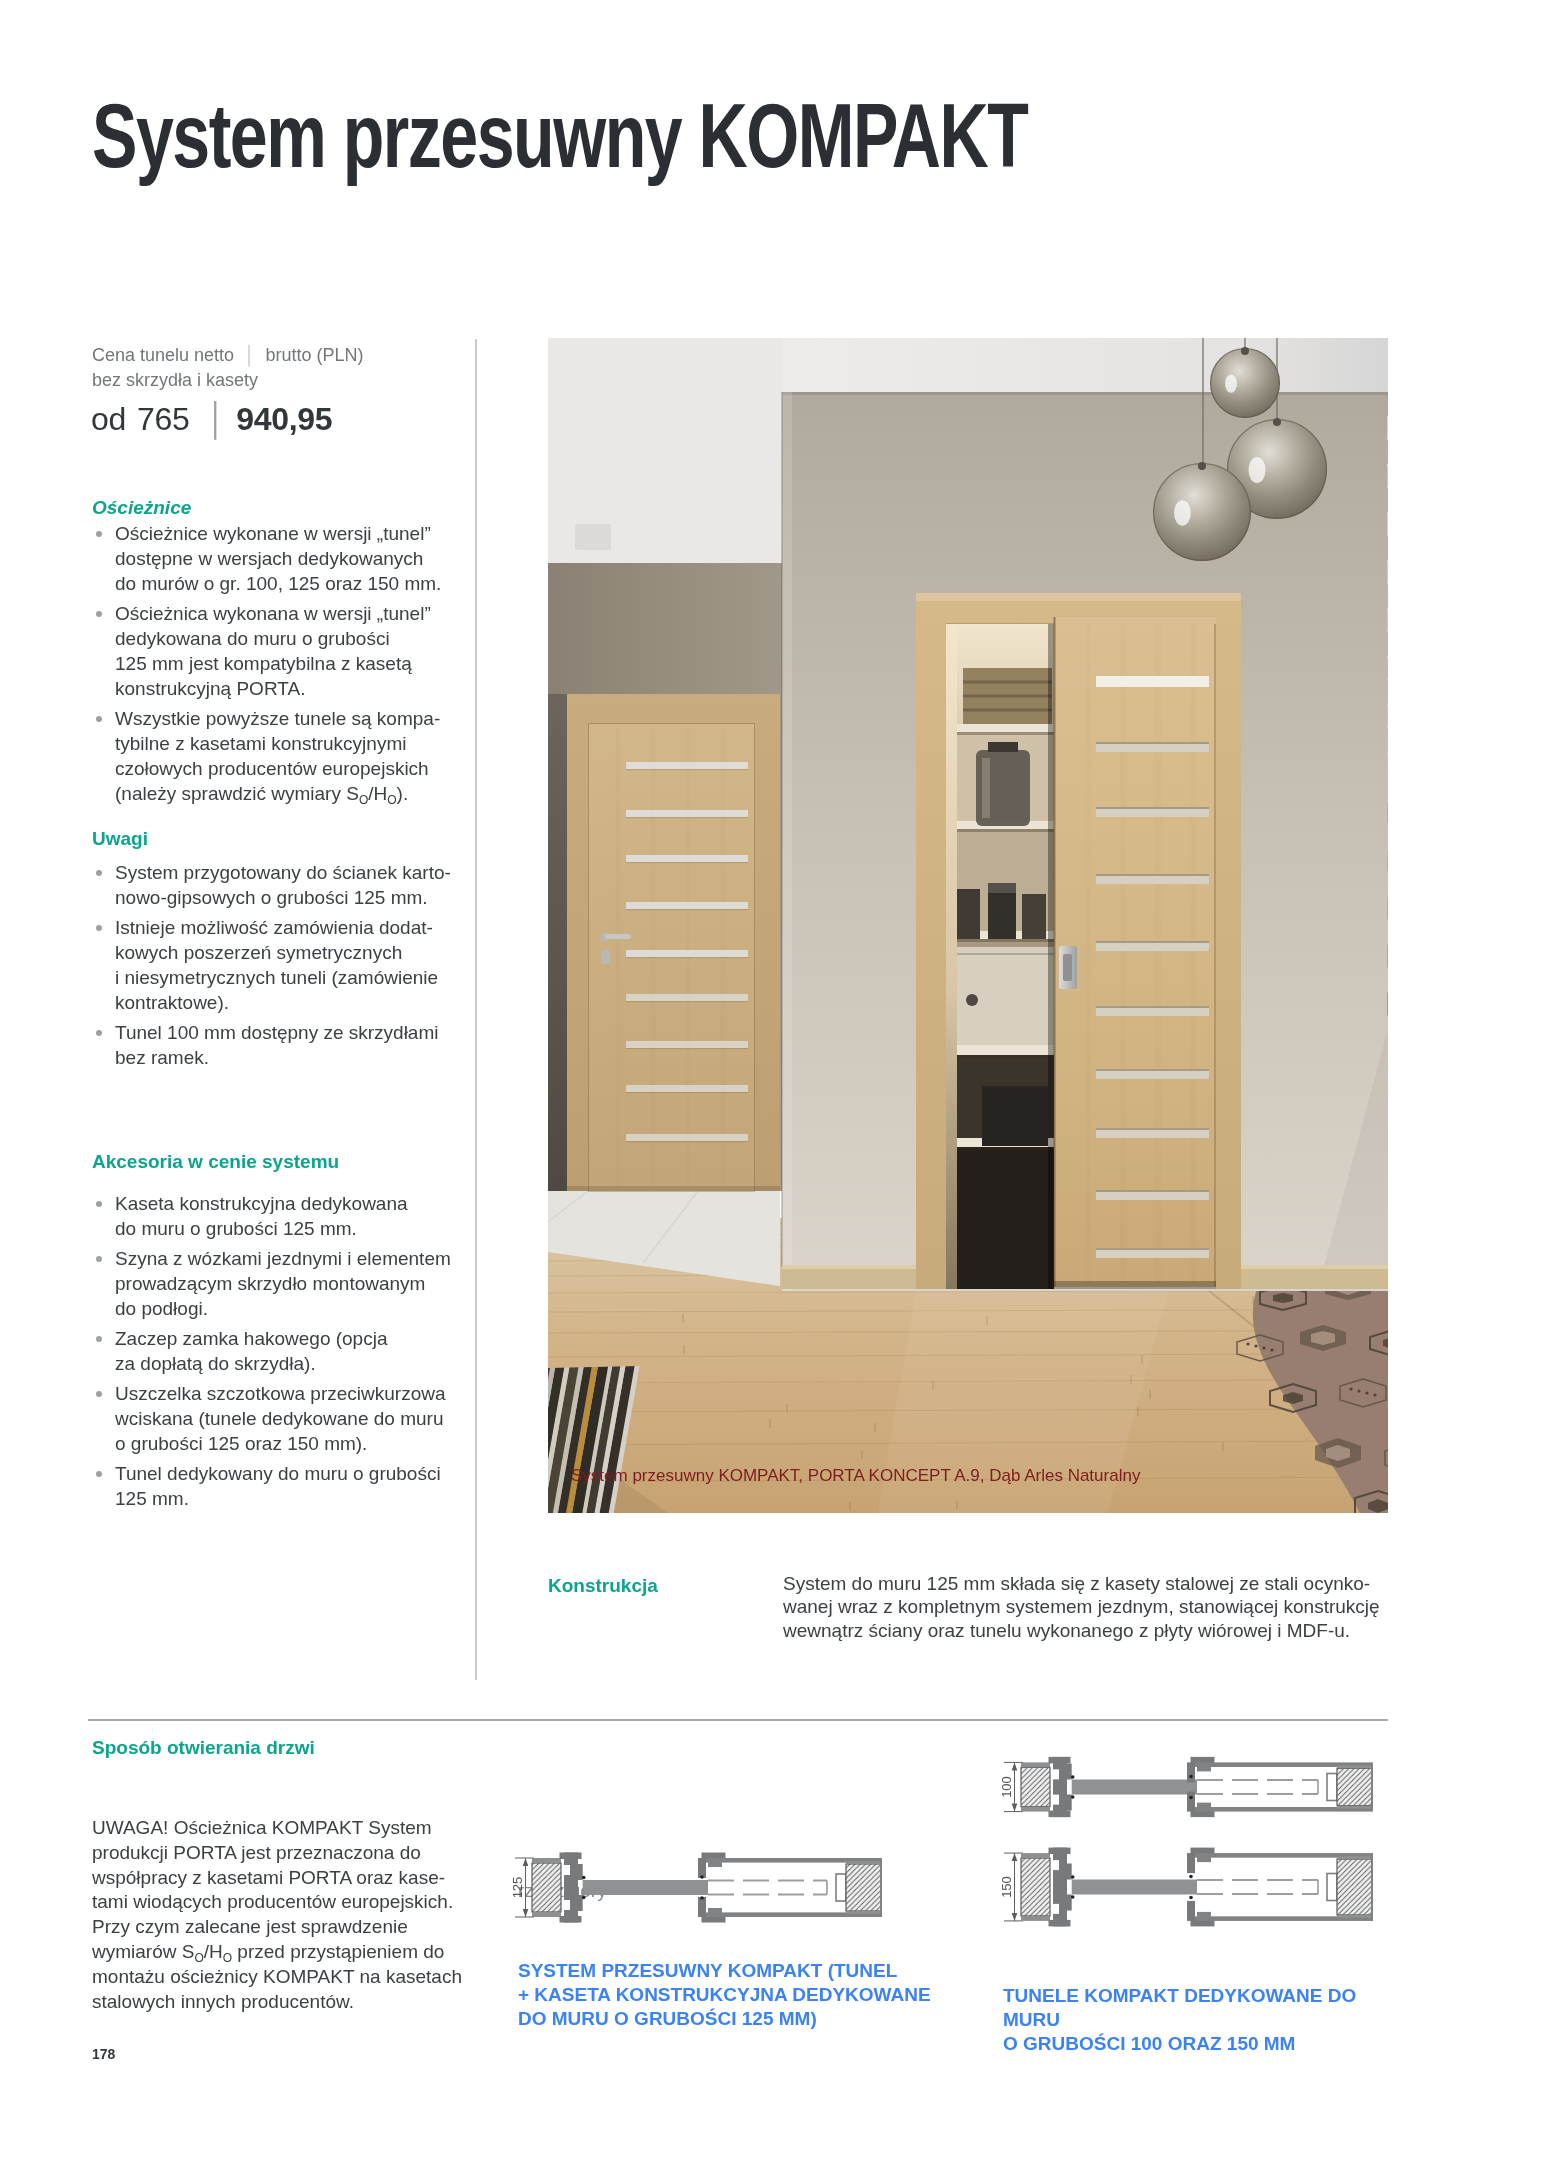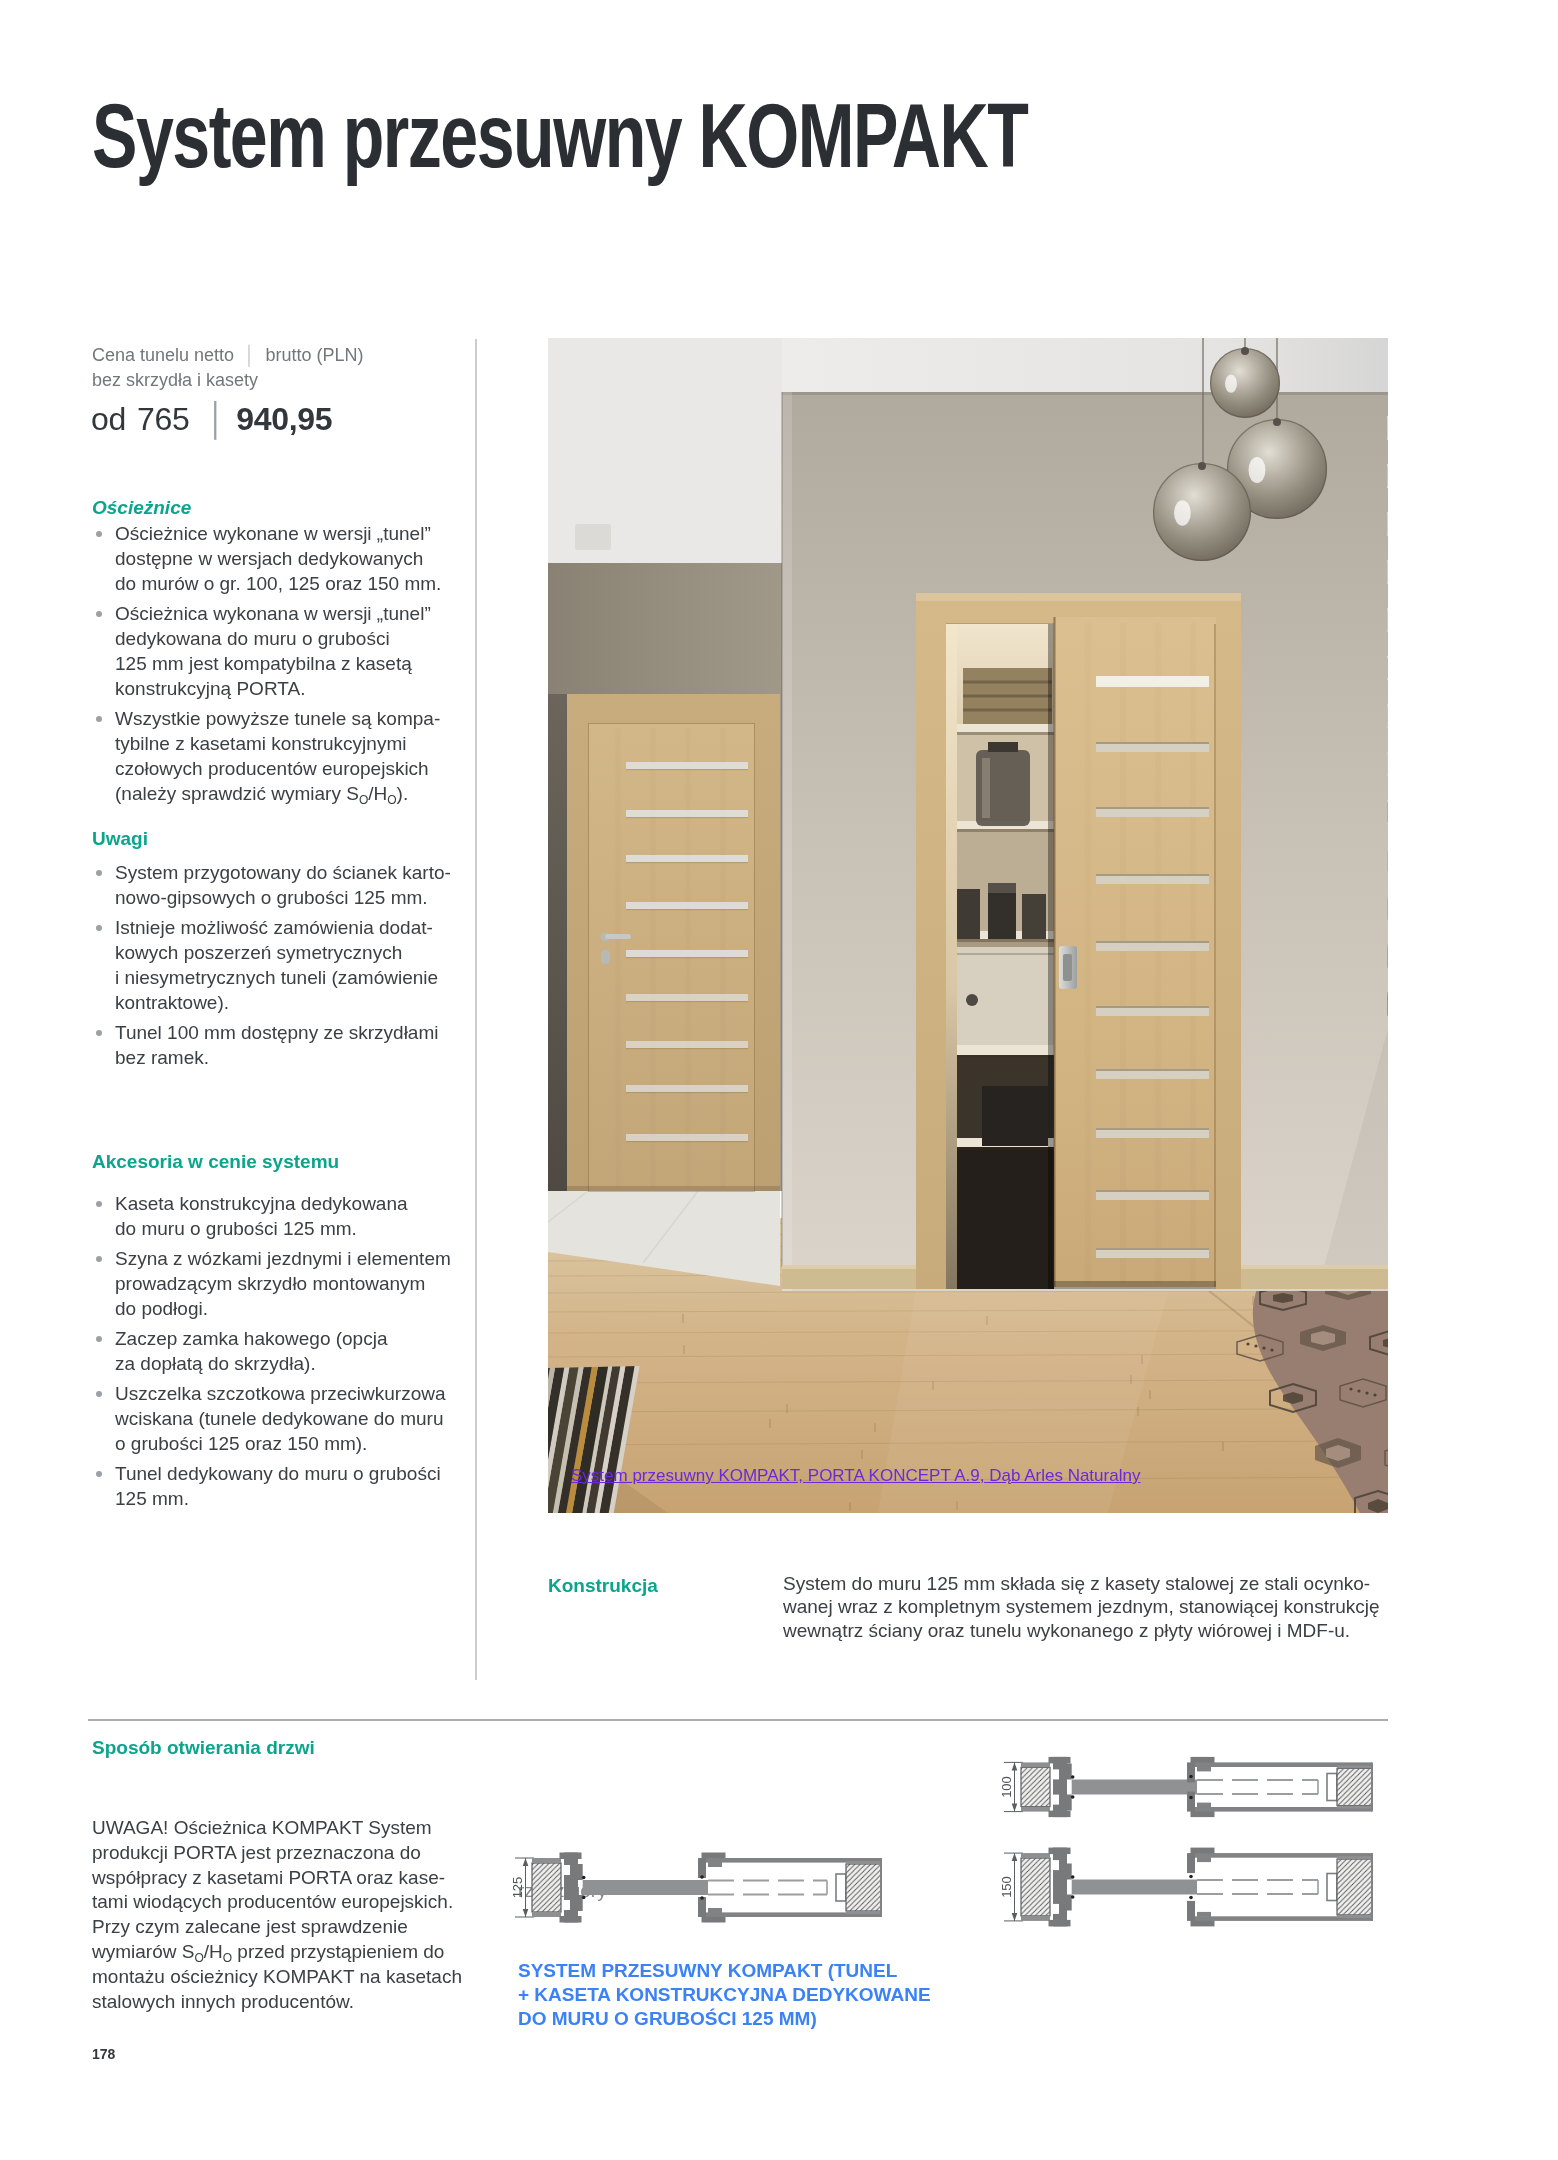--- a/index.html
+++ b/index.html
@@ -521,21 +521,21 @@
           <ellipse cx="709.0" cy="132.0" rx="8.5" ry="13.0" fill="rgba(255,255,255,.72)"></ellipse>
           <circle cx="729" cy="84" r="4" fill="#55504a"></circle>
           <circle cx="654" cy="174" r="49" fill="url(#chromeG)"></circle>
           <path d="M605,174 a49,49 0 0 0 98,0 a49,49 0 0 1 -98,0 Z" fill="rgba(245,238,224,.5)"></path>
           <circle cx="654" cy="174" r="48.4" fill="none" stroke="rgba(85,78,66,.55)" stroke-width="1.3"></circle>
           <ellipse cx="634.4" cy="174.98" rx="8.33" ry="12.74" fill="rgba(255,255,255,.72)"></ellipse>
           <circle cx="654" cy="128" r="4" fill="#55504a"></circle>
         </g>
 </svg></div>
 
-<div class="abs" style="left:571px;top:1466px;font-size:17px;color:#6d28d9;text-decoration:underline;">System przesuwny KOMPAKT, PORTA KONCEPT A.9, Dąb Arles Naturalny</div>
+<div class="abs" style="left:571px;top:1466px;font-size:17px;color:#7f1d1d;">System przesuwny KOMPAKT, PORTA KONCEPT A.9, Dąb Arles Naturalny</div>
 
 <div class="abs teal" style="left:548px;top:1573px;">Konstrukcja</div>
 
 <div class="abs" style="left:783px;top:1572px;font-size:19px;line-height:23.4px;color:#3b4045;">System do muru 125 mm składa się z kasety stalowej ze stali ocynko-<br>wanej wraz z kompletnym systemem jezdnym, stanowiącej konstrukcję<br>wewnątrz ściany oraz tunelu wykonanego z płyty wiórowej i MDF-u.</div>
 
 <div class="abs" style="left:88px;top:1719px;width:1340px;height:1.5px;background:#a9aca9;"></div>
 
 <div class="abs teal" style="left:92px;top:1735px;">Sposób otwierania drzwi</div>
 
 <div class="abs" style="left:92px;top:1816px;font-size:19px;line-height:24.8px;color:#3b4045;">UWAGA! Ościeżnica KOMPAKT System<br>produkcji PORTA jest przeznaczona do<br>współpracy z kasetami PORTA oraz kase-<br>tami wiodących producentów europejskich.<br>Przy czym zalecane jest sprawdzenie<br>wymiarów S<sub class="o">O</sub>/H<sub class="o">O</sub> przed przystąpieniem do<br>montażu ościeżnicy KOMPAKT na kasetach<br>stalowych innych producentów.</div>
@@ -678,14 +678,15 @@
           <line x1="323" y1="132" x2="323" y2="146" stroke="#9a9ea0" stroke-width="1.6"></line>
           <rect x="332" y="125.5" width="10" height="27" fill="#fff" stroke="#7b7f82" stroke-width="1.6"></rect>
           <rect x="342" y="111.09" width="35" height="55.82" fill="#f1f0ee" stroke="#5a5e60" stroke-width="1.2"></rect>
           <rect x="342" y="111.09" width="35" height="55.82" fill="url(#hatch2)"></rect>
           <rect x="342" y="108.09" width="35" height="3" fill="#8d8f91"></rect>
           <rect x="342" y="166.91" width="35" height="3" fill="#8d8f91"></rect>
           <line x1="377" y1="105.09" x2="377" y2="172.91" stroke="#808284" stroke-width="2"></line>
         </g>
 </svg></div>
 
+<div class="abs cap" style="left:1003px;top:1984px;">TUNELE KOMPAKT DEDYKOWANE DO MURU<br>O GRUBOŚCI 100 ORAZ 150 MM</div>
 
 <div class="abs bold" style="left:92px;top:2046px;font-size:14px;color:#32373b;">178</div>
 </div>
 </body></html>

